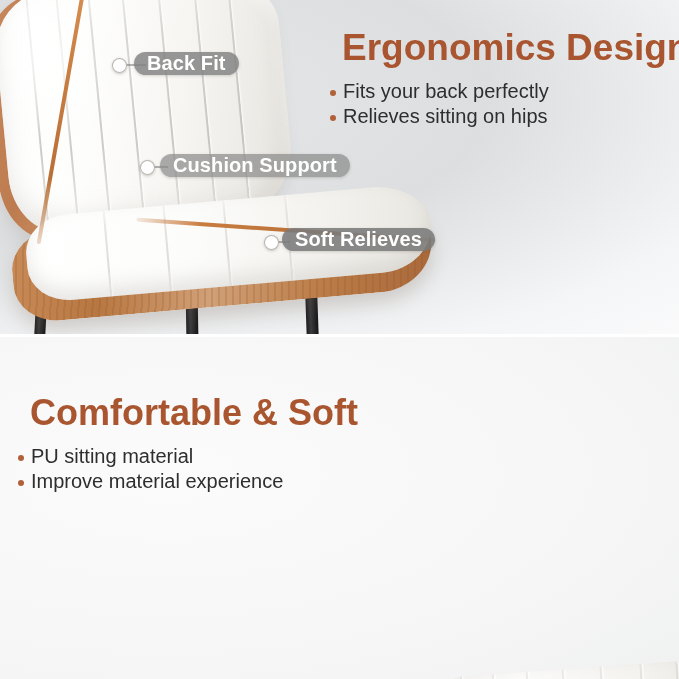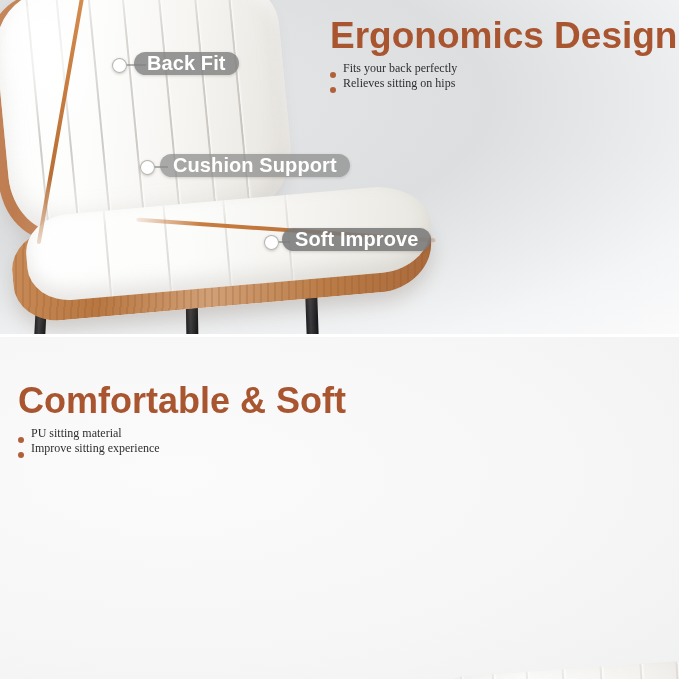--- a/index.html
+++ b/index.html
@@ -201,42 +201,41 @@
   }
   .pill.soft-pill { background: rgba(122,122,122,.88); }
   .pill.lumbar-pill { background: rgba(138,138,138,.72); }
 
   
   .text-block { position: absolute; z-index: 30; }
   .tb-top { left: 330px; top: 16px; width: 346px; }
   .tb-bottom { left: 18px; top: 382px; width: 330px; }
 
   .headline {
-    margin: 0;
+    margin: 12px;
     font-size: 37px;
     line-height: 1.06;
     font-weight: bold;
     color: #a9552f;
     white-space: nowrap;
   }
   .tb-bottom .headline { font-size: 36px; }
 
   .bullets {
     list-style: none;
     margin: 6px 0 0 0;
     padding: 0;
   }
   .bullets li {
     position: relative;
     padding-left: 13px;
-    font-size: 12px;
+    font-size: 20px;
     line-height: 1.26;
     color: #2e2e2e;
     white-space: nowrap;
-    font-family: Liberation Serif, serif;
   }
   .bullets li::before {
     content: "";
     position: absolute;
     left: 0;
     top: 11px;
     width: 6px;
     height: 6px;
     border-radius: 50%;
     background: #b0613a;
@@ -313,21 +312,21 @@
     <div class="callout-line" style="left:124px; top:64px; width:22px;"></div>
     <div class="marker-dot" style="left:112px; top:58px;"></div>
     <div class="pill" style="left:134px; top:52px;">Back Fit</div>
 
     <div class="callout-line" style="left:152px; top:166px; width:16px;"></div>
     <div class="marker-dot" style="left:140px; top:160px;"></div>
     <div class="pill lumbar-pill" style="left:160px; top:154px;">Cushion Support</div>
 
     <div class="callout-line" style="left:276px; top:241px; width:14px;"></div>
     <div class="marker-dot" style="left:264px; top:235px;"></div>
-    <div class="pill soft-pill" style="left:282px; top:228px;">Soft Improve</div>
+    <div class="pill soft-pill" style="left:282px; top:228px;">Soft Relieves</div>
 
     <div class="text-block tb-top">
       <h1 class="headline">Ergonomics Design</h1>
       <ul class="bullets">
         <li>Fits your back perfectly</li>
         <li>Relieves sitting on hips</li>
       </ul>
     </div>
   </div>
 
@@ -346,18 +345,18 @@
         <div class="bb-ch" style="left:206px;"></div>
         <div class="bb-ch" style="left:242px;"></div>
       </div>
 
     </div>
 
     <div class="text-block tb-bottom" style="top:45px;">
       <h1 class="headline">Comfortable &amp; Soft</h1>
       <ul class="bullets">
         <li>PU sitting material</li>
-        <li>Improve sitting experience</li>
+        <li>Improve material experience</li>
       </ul>
     </div>
   </div>
 
 </div>
 
 </body></html>

